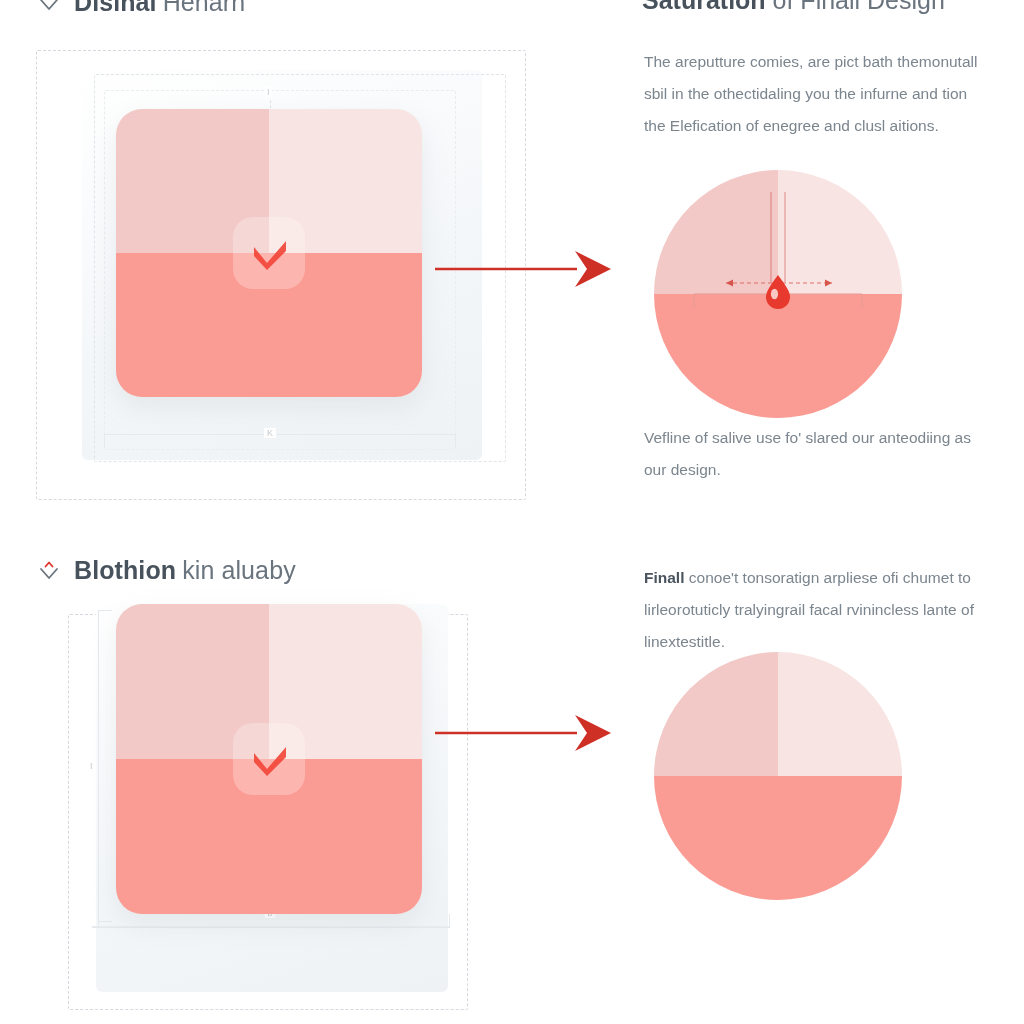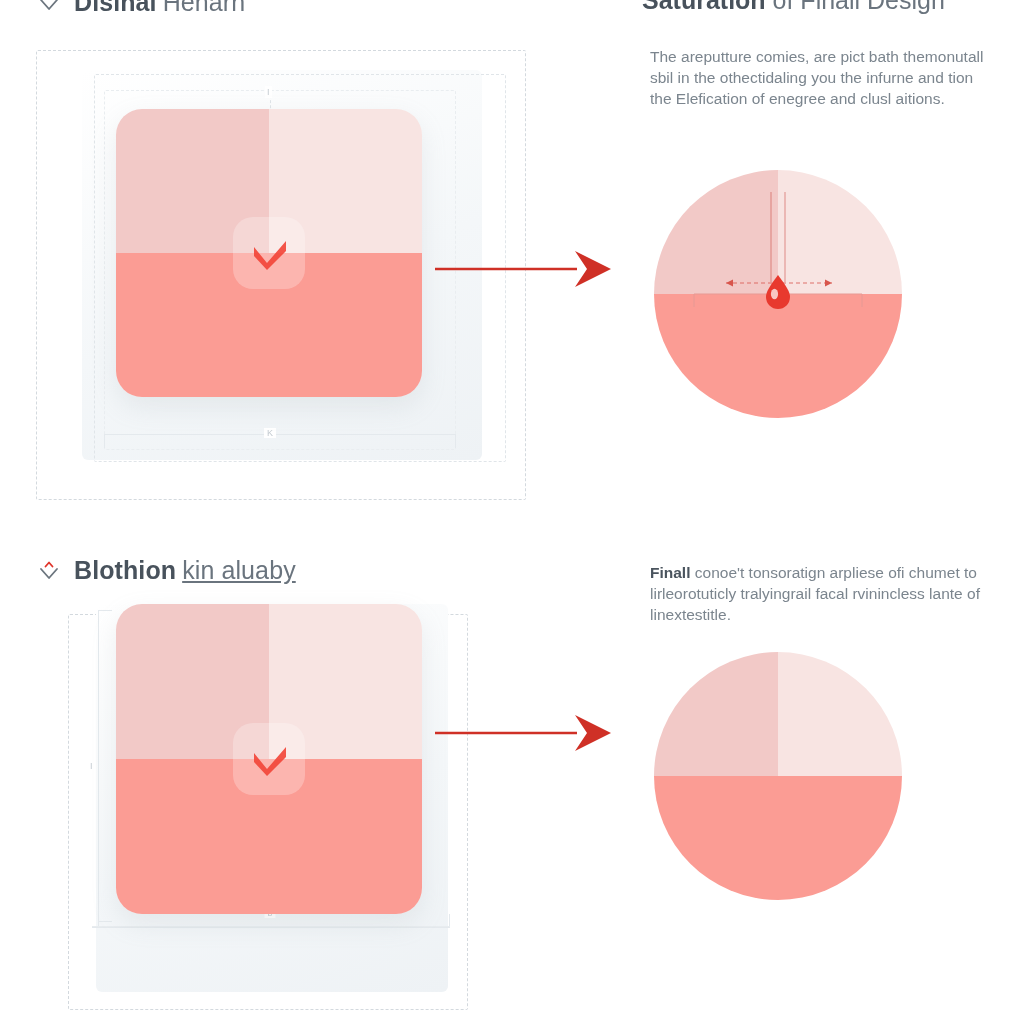--- a/index.html
+++ b/index.html
@@ -63,24 +63,24 @@
     left: 6px;
     font-size: 25px;
     white-space: nowrap;
     color: #6a747e;
   }
   .right-heading .h-strong { font-weight: 700; color: #48525c; }
 
   
   .para {
     position: absolute;
-    left: 14px;
+    left: 8px;
     width: 338px;
     font-size: 15.5px;
-    line-height: 21px;
+    line-height: 32px;
     color: #7b858e;
   }
   .para b { font-weight: 700; color: #4a545e; }
 
   
   .dash-frame {
     position: absolute;
     border: 1px dashed #d3d9de;
     border-radius: 2px;
     box-sizing: border-box;
@@ -258,36 +258,37 @@
             <path d="M178 113 L171 109.5 L171 116.5 Z" fill="#d8554c"></path>
 
             <path d="M40 124 L40 137 M40 124 L208 124 M208 124 L208 137" fill="none" stroke="#e79a94" stroke-width="1.1"></path>
 
             <path d="M124 105 C133 117, 136 122, 136 127 A12 12 0 0 1 112 127 C112 122, 115 117, 124 105 Z" fill="#e8392e"></path>
             <ellipse cx="120.5" cy="124" rx="3.6" ry="5.2" fill="#ffffff" opacity=".72"></ellipse>
           </svg>
         </div>
       </div>
 
+      <div class="para" style="top:440px;">Vefline of salive use fo' slared our anteodiing as our design.</div>
     </div>
   </div>
 
   <div class="section" id="section-2">
 
     <div class="col-left">
 
       <div class="heading" style="top:4px;">
         <span class="chev-icon">
           <svg width="26" height="26" viewBox="0 0 26 26">
             <path d="M5 11 L13 20 L21 11" fill="none" stroke="#6b757e" stroke-width="1.8" stroke-linecap="round" stroke-linejoin="round"></path>
             <path d="M9.5 8.5 L13 4.5 L16.5 8.5" fill="none" stroke="#e0342a" stroke-width="1.8" stroke-linecap="round" stroke-linejoin="round"></path>
           </svg>
         </span>
         <span class="h-strong">Blothion</span>
-        <span class="h-rest" style="margin-left:-6px;text-decoration:underline;"> kin aluaby</span>
+        <span class="h-rest" style="margin-left:-6px;"> kin aluaby</span>
       </div>
 
       <div class="dash-frame" style="left:68px; top:62px; width:400px; height:396px;"></div>
 
       <div class="glow-plate" style="left:96px; top:52px; width:352px; height:388px;"></div>
 
       <div class="measure" style="left:98px; top:58px; width:14px; height:312px; border-right:none; border-top:1px solid #e4e9ed; border-bottom:1px solid #e4e9ed;"></div>
       <span class="tick-label" style="left:88px; top:208px;">I</span>
 
       <div class="measure" style="left:98px; top:362px; width:352px; height:12px; border-bottom:none;"></div>

